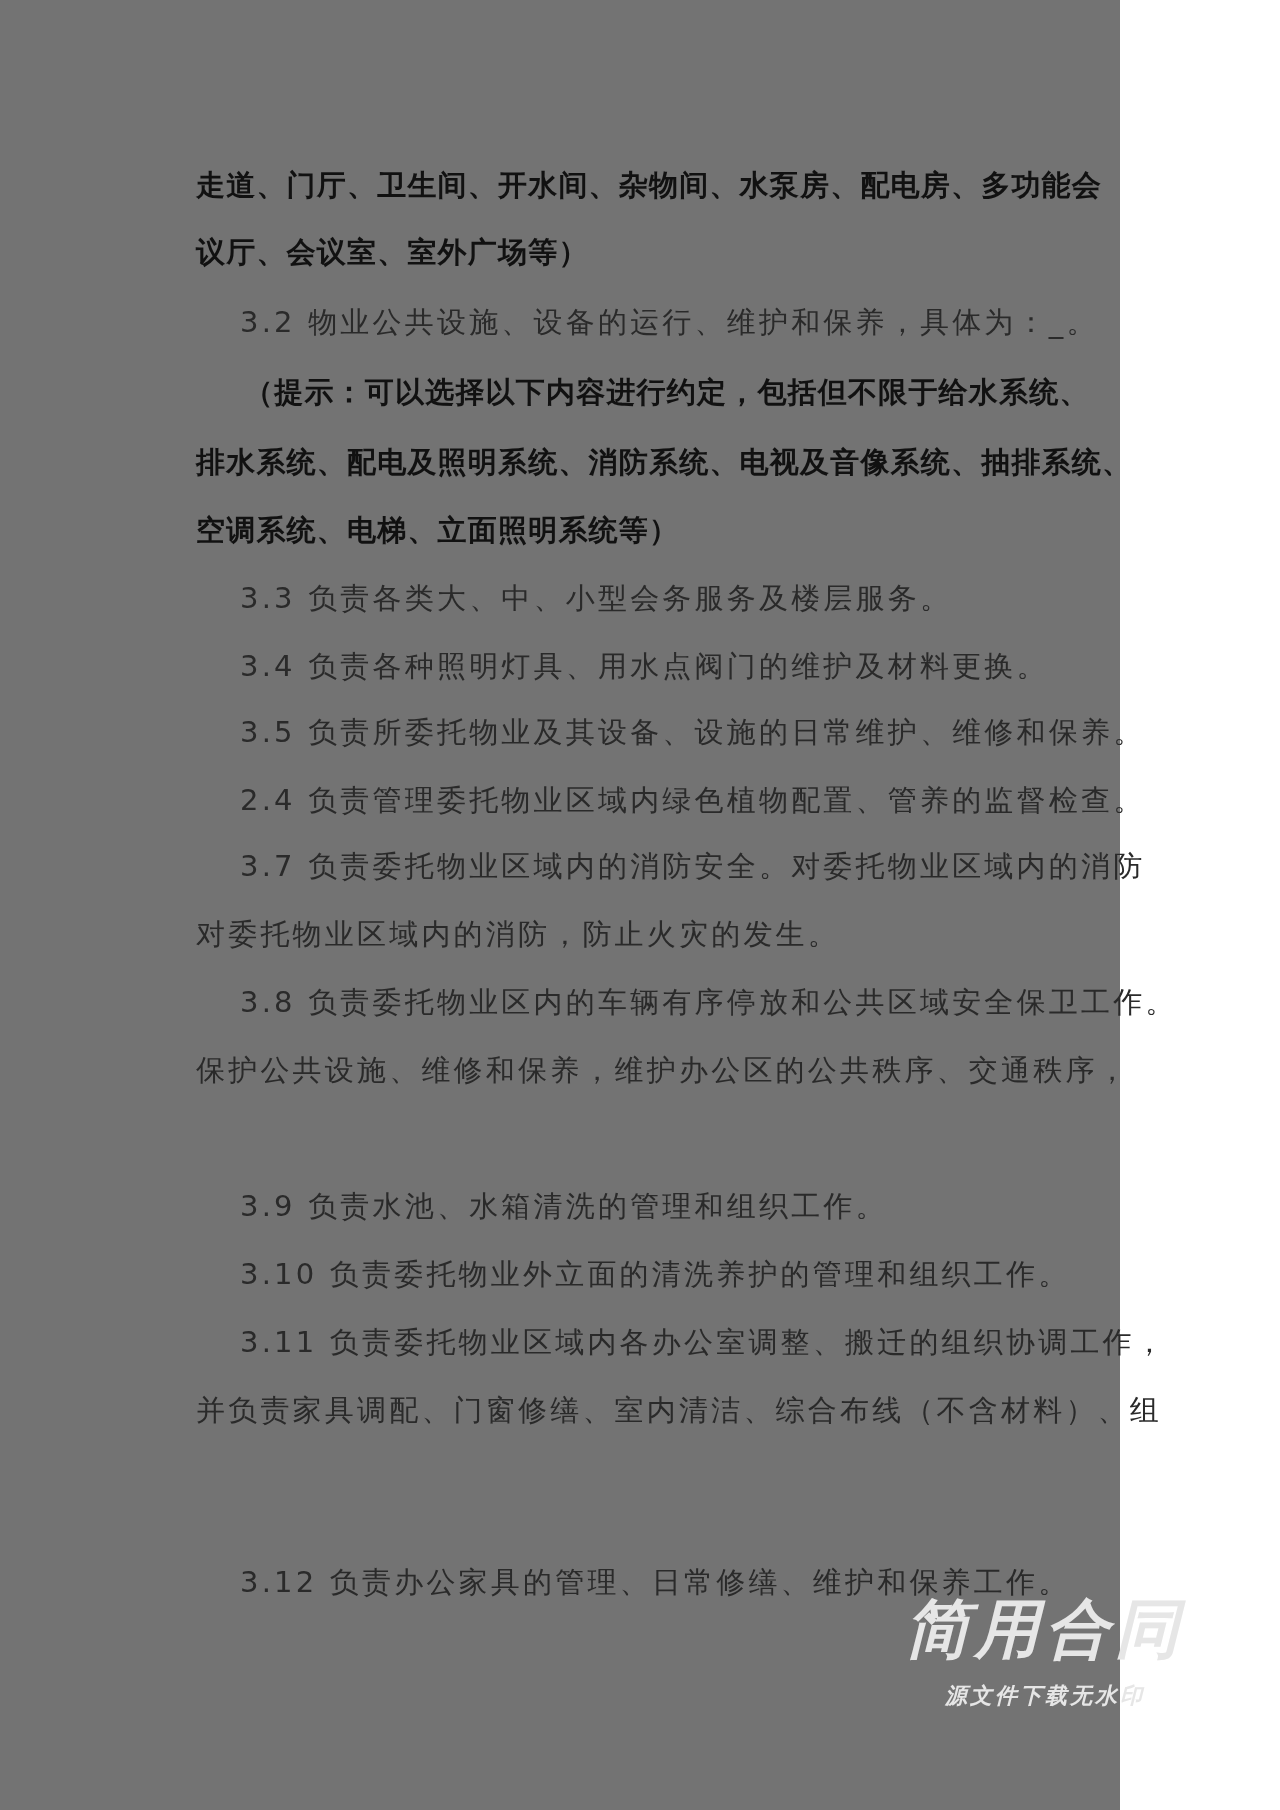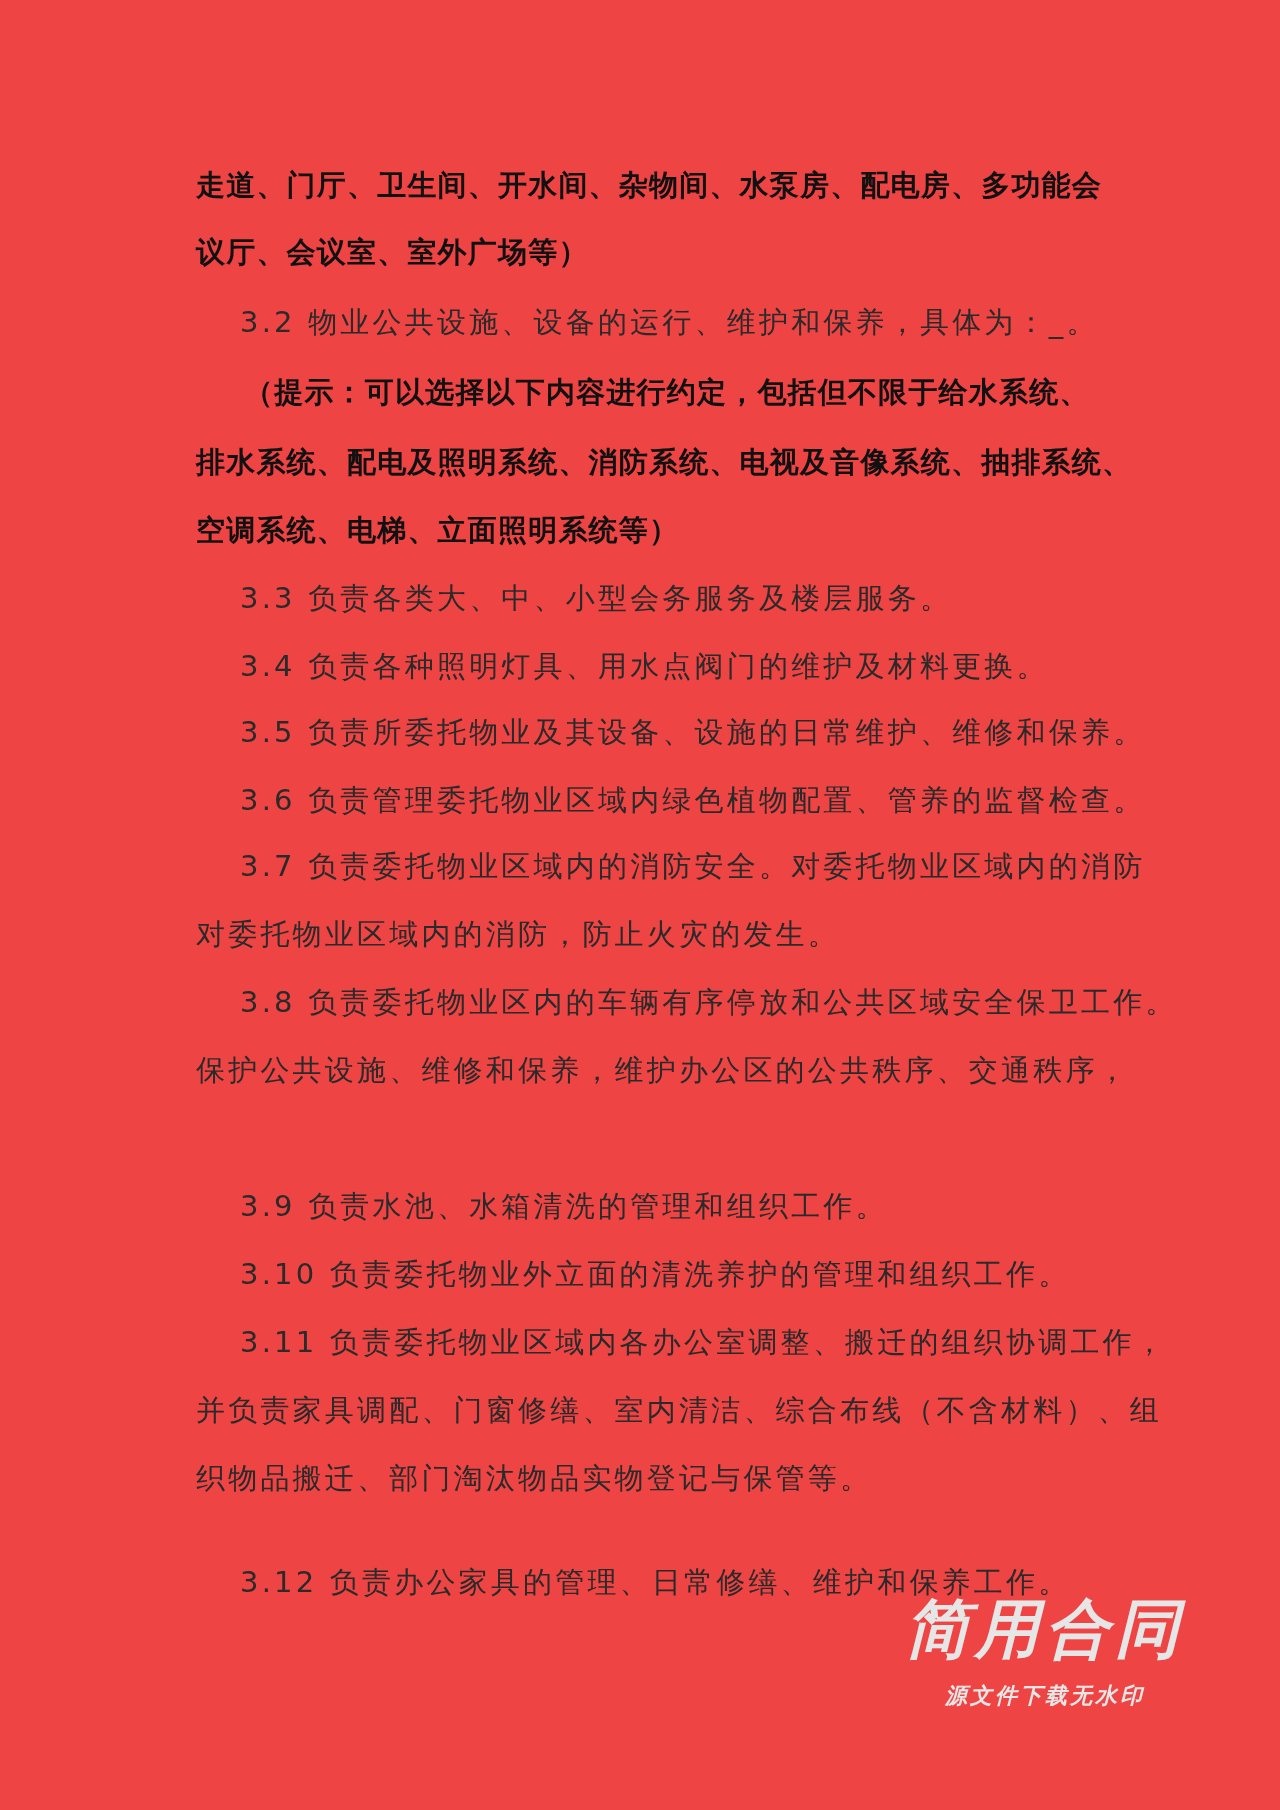--- a/index.html
+++ b/index.html
@@ -12,23 +12,23 @@
       height: 1810px;
       position: relative;
       overflow: hidden;
       font-family: "DejaVu Sans", "Liberation Sans", sans-serif;
       color: #1a1a1a;
     }
     .page {
       position: absolute;
       left: 0;
       top: 0;
-      width: 1280px;
+      width: 1120px;
       height: 1810px;
-      background: #ef4444;
+      background: #737373;
       text-decoration: underline;
     }
     .line {
       position: absolute;
       left: 196px;
       white-space: nowrap;
       font-size: 29px;
       line-height: 40px;
       letter-spacing: 3.2px;
       color: #2a2a2a;
@@ -68,29 +68,28 @@
 <div class="page">
   <div class="line bold" style="top:165px">走道、门厅、卫生间、开水间、杂物间、水泵房、配电房、多功能会</div>
   <div class="line bold" style="top:232px">议厅、会议室、室外广场等）</div>
   <div class="line indent" style="top:302px">3.2 物业公共设施、设备的运行、维护和保养，具体为：_。</div>
   <div class="line bold hint-first" style="top:372px">（提示：可以选择以下内容进行约定，包括但不限于给水系统、</div>
   <div class="line bold" style="top:442px">排水系统、配电及照明系统、消防系统、电视及音像系统、抽排系统、</div>
   <div class="line bold" style="top:510px">空调系统、电梯、立面照明系统等）</div>
   <div class="line indent" style="top:578px">3.3 负责各类大、中、小型会务服务及楼层服务。</div>
   <div class="line indent" style="top:646px">3.4 负责各种照明灯具、用水点阀门的维护及材料更换。</div>
   <div class="line indent" style="top:712px">3.5 负责所委托物业及其设备、设施的日常维护、维修和保养。</div>
-  <div class="line indent" style="top:780px">3.6 负责管理委托物业区域内绿色植物配置、管养的监督检查。</div>
+  <div class="line indent" style="top:780px">2.4 负责管理委托物业区域内绿色植物配置、管养的监督检查。</div>
   <div class="line indent" style="top:846px">3.7 负责委托物业区域内的消防安全。对委托物业区域内的消防</div>
   <div class="line" style="top:914px">对委托物业区域内的消防，防止火灾的发生。</div>
   <div class="line indent" style="top:982px">3.8 负责委托物业区内的车辆有序停放和公共区域安全保卫工作。</div>
   <div class="line" style="top:1050px">保护公共设施、维修和保养，维护办公区的公共秩序、交通秩序，</div>
   <div class="line indent" style="top:1186px">3.9 负责水池、水箱清洗的管理和组织工作。</div>
   <div class="line indent" style="top:1254px">3.10 负责委托物业外立面的清洗养护的管理和组织工作。</div>
   <div class="line indent" style="top:1322px">3.11 负责委托物业区域内各办公室调整、搬迁的组织协调工作，</div>
   <div class="line" style="top:1390px">并负责家具调配、门窗修缮、室内清洁、综合布线（不含材料）、组</div>
-  <div class="line" style="top:1458px">织物品搬迁、部门淘汰物品实物登记与保管等。</div>
   <div class="line indent" style="top:1562px">3.12 负责办公家具的管理、日常修缮、维护和保养工作。</div>
 
   <div class="watermark">
     <div class="wm-title">简用合同</div>
     <div class="wm-sub">源文件下载无水印</div>
   </div>
 </div>
 
 </body></html>

